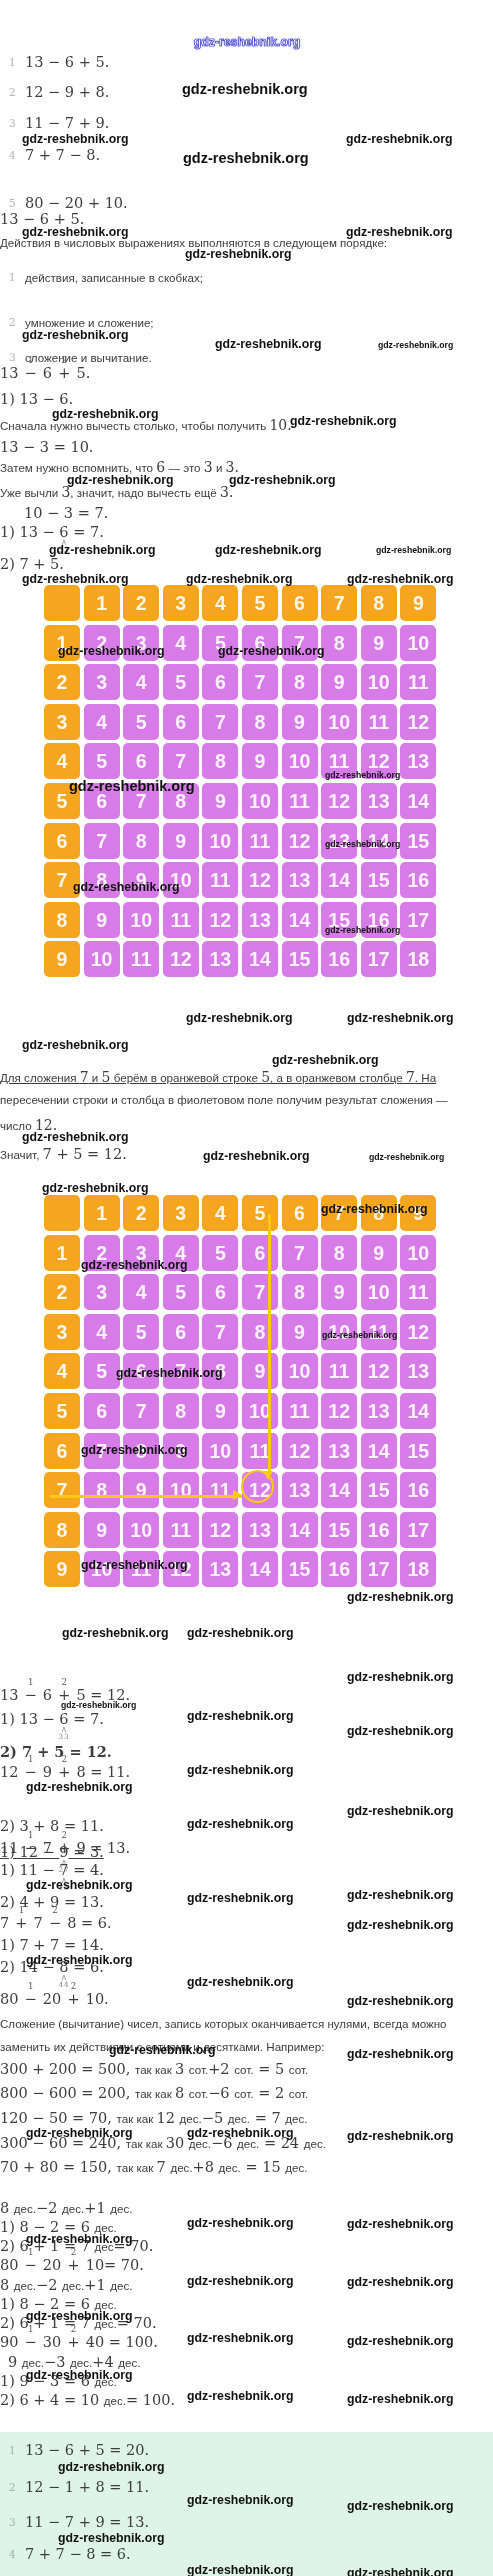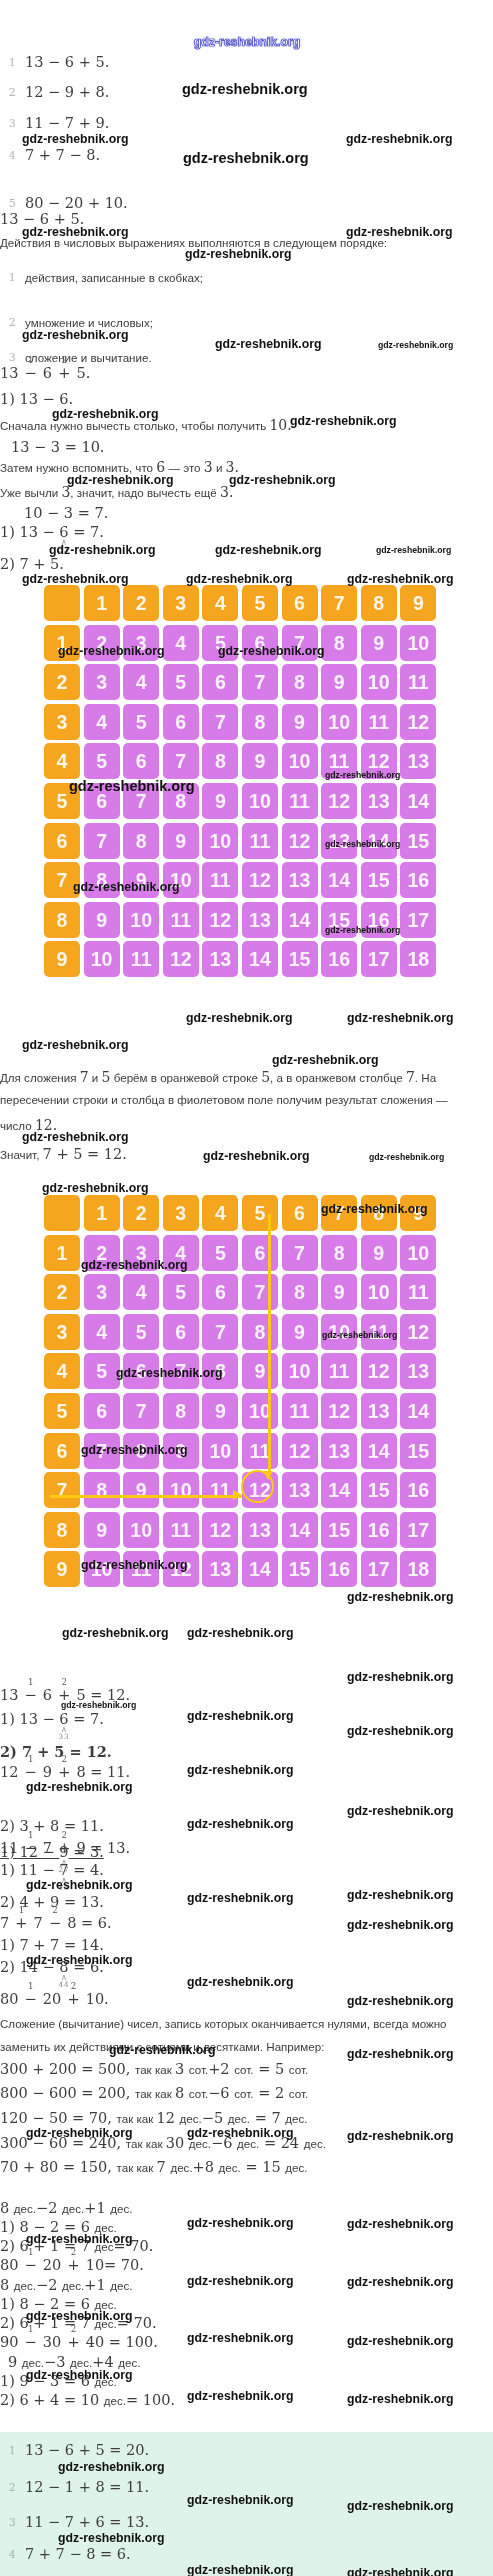--- a/index.html
+++ b/index.html
@@ -60,31 +60,31 @@
       <div class="wm md" style="left: 346px; top: 100px;">gdz-reshebnik.org</div>
       <div class="line math" style="left: 0px; top: 115px;"><span class="listnum">4</span><span class="listbody">7 + 7 − 8.</span></div>
       <div class="wm lg" style="left: 183px; top: 118px;">gdz-reshebnik.org</div>
       <div class="line math" style="left: 0px; top: 163px;"><span class="listnum">5</span><span class="listbody">80 − 20 + 10.</span></div>
       <div class="line math" style="left: 0px; top: 179px;">13 − 6 + 5.</div>
       <div class="wm md" style="left: 22px; top: 193px;">gdz-reshebnik.org</div>
       <div class="wm md" style="left: 346px; top: 193px;">gdz-reshebnik.org</div>
       <div class="line text" style="left: 0px; top: 204px;">Действия в числовых выражениях выполняются в следующем порядке:</div>
       <div class="wm md" style="left: 185px; top: 215px;">gdz-reshebnik.org</div>
       <div class="line math" style="left: 0px; top: 237px;"><span class="listnum">1</span><span class="listbody"><span class="sans">действия, записанные в скобках;</span></span></div>
-      <div class="line math" style="left: 0px; top: 282px;"><span class="listnum">2</span><span class="listbody"><span class="sans">умножение и числовых;</span></span></div>
+      <div class="line math" style="left: 0px; top: 282px;"><span class="listnum">2</span><span class="listbody"><span class="sans">умножение и сложение;</span></span></div>
       <div class="wm md" style="left: 22px; top: 296px;">gdz-reshebnik.org</div>
       <div class="wm md" style="left: 215px; top: 305px;">gdz-reshebnik.org</div>
       <div class="wm sm" style="left: 378px; top: 308px;">gdz-reshebnik.org</div>
       <div class="line math" style="left: 0px; top: 317px;"><span class="listnum">3</span><span class="listbody"><span class="sans">сложение и вычитание.</span></span></div>
       <div class="line math" style="left: 0px; top: 333px;">13 <span class="op">−<span class="sup">1</span></span> 6 <span class="op">+<span class="sup">2</span></span> 5.</div>
       <div class="line math" style="left: 0px; top: 359px;">1) 13 − 6.</div>
       <div class="wm md" style="left: 52px; top: 375px;">gdz-reshebnik.org</div>
       <div class="line text" style="left: 0px; top: 385px;">Сначала нужно вычесть столько, чтобы получить <span class="serif">10.</span></div>
       <div class="wm md" style="left: 290px; top: 382px;">gdz-reshebnik.org</div>
-      <div class="line math" style="left: 0px; top: 407px; padding-left: 11px;">13 − 3 = 10.</div>
+      <div class="line math" style="left: 0px; top: 407px;">13 − 3 = 10.</div>
       <div class="line text" style="left: 0px; top: 427px;">Затем нужно вспомнить, что <span class="serif">6</span> — это <span class="serif">3</span> и <span class="serif">3.</span></div>
       <div class="wm md" style="left: 67px; top: 441px;">gdz-reshebnik.org</div>
       <div class="wm md" style="left: 229px; top: 441px;">gdz-reshebnik.org</div>
       <div class="line text" style="left: 0px; top: 452px;">Уже вычли <span class="serif">3</span>, значит, надо вычесть ещё <span class="serif">3.</span></div>
       <div class="line math" style="left: 0px; top: 473px; padding-left: 24px;">10 − 3 = 7.</div>
       <div class="line math" style="left: 0px; top: 492px;">1) 13 − <span class="bonded">6<span class="bond">
             <span class="caret">∧</span>
             <span class="digits">33</span>
           </span></span> = 7.</div>
       <div class="wm md" style="left: 49px; top: 511px;">gdz-reshebnik.org</div>
@@ -202,21 +202,21 @@
       <div class="wm md" style="left: 218px; top: 612px;">gdz-reshebnik.org</div>
       <div class="wm lg" style="left: 69px; top: 746px;">gdz-reshebnik.org</div>
       <div class="wm sm" style="left: 325px; top: 738px;">gdz-reshebnik.org</div>
       <div class="wm sm" style="left: 325px; top: 807px;">gdz-reshebnik.org</div>
       <div class="wm md" style="left: 73px; top: 848px;">gdz-reshebnik.org</div>
       <div class="wm sm" style="left: 325px; top: 893px;">gdz-reshebnik.org</div>
       <div class="wm md" style="left: 186px; top: 979px;">gdz-reshebnik.org</div>
       <div class="wm md" style="left: 347px; top: 979px;">gdz-reshebnik.org</div>
       <div class="wm md" style="left: 22px; top: 1006px;">gdz-reshebnik.org</div>
       <div class="wm md" style="left: 272px; top: 1021px;">gdz-reshebnik.org</div>
-      <div class="line text" style="left: 0px; top: 1037px;">Для сложения <span class="serif">7</span> и <span class="serif">5</span> берём в оранжевой строке <span class="serif">5</span>, а в оранжевом столбце <span class="serif">7</span>. На</div>
+      <div class="line text" style="left: 0px; top: 1037px; text-decoration: underline;">Для сложения <span class="serif">7</span> и <span class="serif">5</span> берём в оранжевой строке <span class="serif">5</span>, а в оранжевом столбце <span class="serif">7</span>. На</div>
       <div class="line text" style="left: 0px; top: 1061px;">пересечении строки и столбца в фиолетовом поле получим результат сложения —</div>
       <div class="line text" style="left: 0px; top: 1085px;">число <span class="serif">12.</span></div>
       <div class="wm md" style="left: 22px; top: 1098px;">gdz-reshebnik.org</div>
       <div class="line math" style="left: 0px; top: 1114px;"><span class="sans">Значит, </span>7 + 5 = 12.</div>
       <div class="wm md" style="left: 203px; top: 1117px;">gdz-reshebnik.org</div>
       <div class="wm sm" style="left: 369px; top: 1120px;">gdz-reshebnik.org</div>
       <div class="wm md" style="left: 42px; top: 1149px;">gdz-reshebnik.org</div>
       <div class="tablewrap" style="left: 44px; top: 1163px;">
         <div class="addtable">
           <div class="cell orange"></div>
@@ -408,21 +408,21 @@
       <div class="line math" style="left: 0px; top: 2341px;">1) 9 − 3 = 6 <span class="sans">дес.</span></div>
       <div class="line math" style="left: 0px; top: 2360px;">2) 6 + 4 = 10 <span class="sans">дес.</span>= 100.</div>
       <div class="wm md" style="left: 187px; top: 2357px;">gdz-reshebnik.org</div>
       <div class="wm md" style="left: 347px; top: 2360px;">gdz-reshebnik.org</div>
       <div class="greenbg" style="top: 2400px; height: 176px;"></div>
       <div class="line math" style="left: 0px; top: 2410px;"><span class="listnum greennum">1</span><span class="listbody">13 − 6 + 5 = 20.</span></div>
       <div class="wm md" style="left: 58px; top: 2428px;">gdz-reshebnik.org</div>
       <div class="line math" style="left: 0px; top: 2447px;"><span class="listnum greennum">2</span><span class="listbody">12 − 1 + 8 = 11.</span></div>
       <div class="wm md" style="left: 187px; top: 2461px;">gdz-reshebnik.org</div>
       <div class="wm md" style="left: 347px; top: 2467px;">gdz-reshebnik.org</div>
-      <div class="line math" style="left: 0px; top: 2482px;"><span class="listnum greennum">3</span><span class="listbody">11 − 7 + 6 = 13.</span></div>
+      <div class="line math" style="left: 0px; top: 2482px;"><span class="listnum greennum">3</span><span class="listbody">11 − 7 + 9 = 13.</span></div>
       <div class="wm md" style="left: 58px; top: 2499px;">gdz-reshebnik.org</div>
       <div class="line math" style="left: 0px; top: 2514px;"><span class="listnum greennum">4</span><span class="listbody">7 + 7 − 8 = 6.</span></div>
       <div class="wm md" style="left: 187px; top: 2531px;">gdz-reshebnik.org</div>
       <div class="wm md" style="left: 347px; top: 2534px;">gdz-reshebnik.org</div>
       <div class="line math" style="left: 0px; top: 2546px;"><span class="listnum greennum">5</span><span class="listbody">80 − 20 + 10 = 70.</span></div>
       <div class="line math" style="left: 0px; top: 2561px;"><span class="listnum greennum">6</span><span class="listbody">90 − 30 − 40 = 100.</span></div>
     </div>
 </div>
 
 

